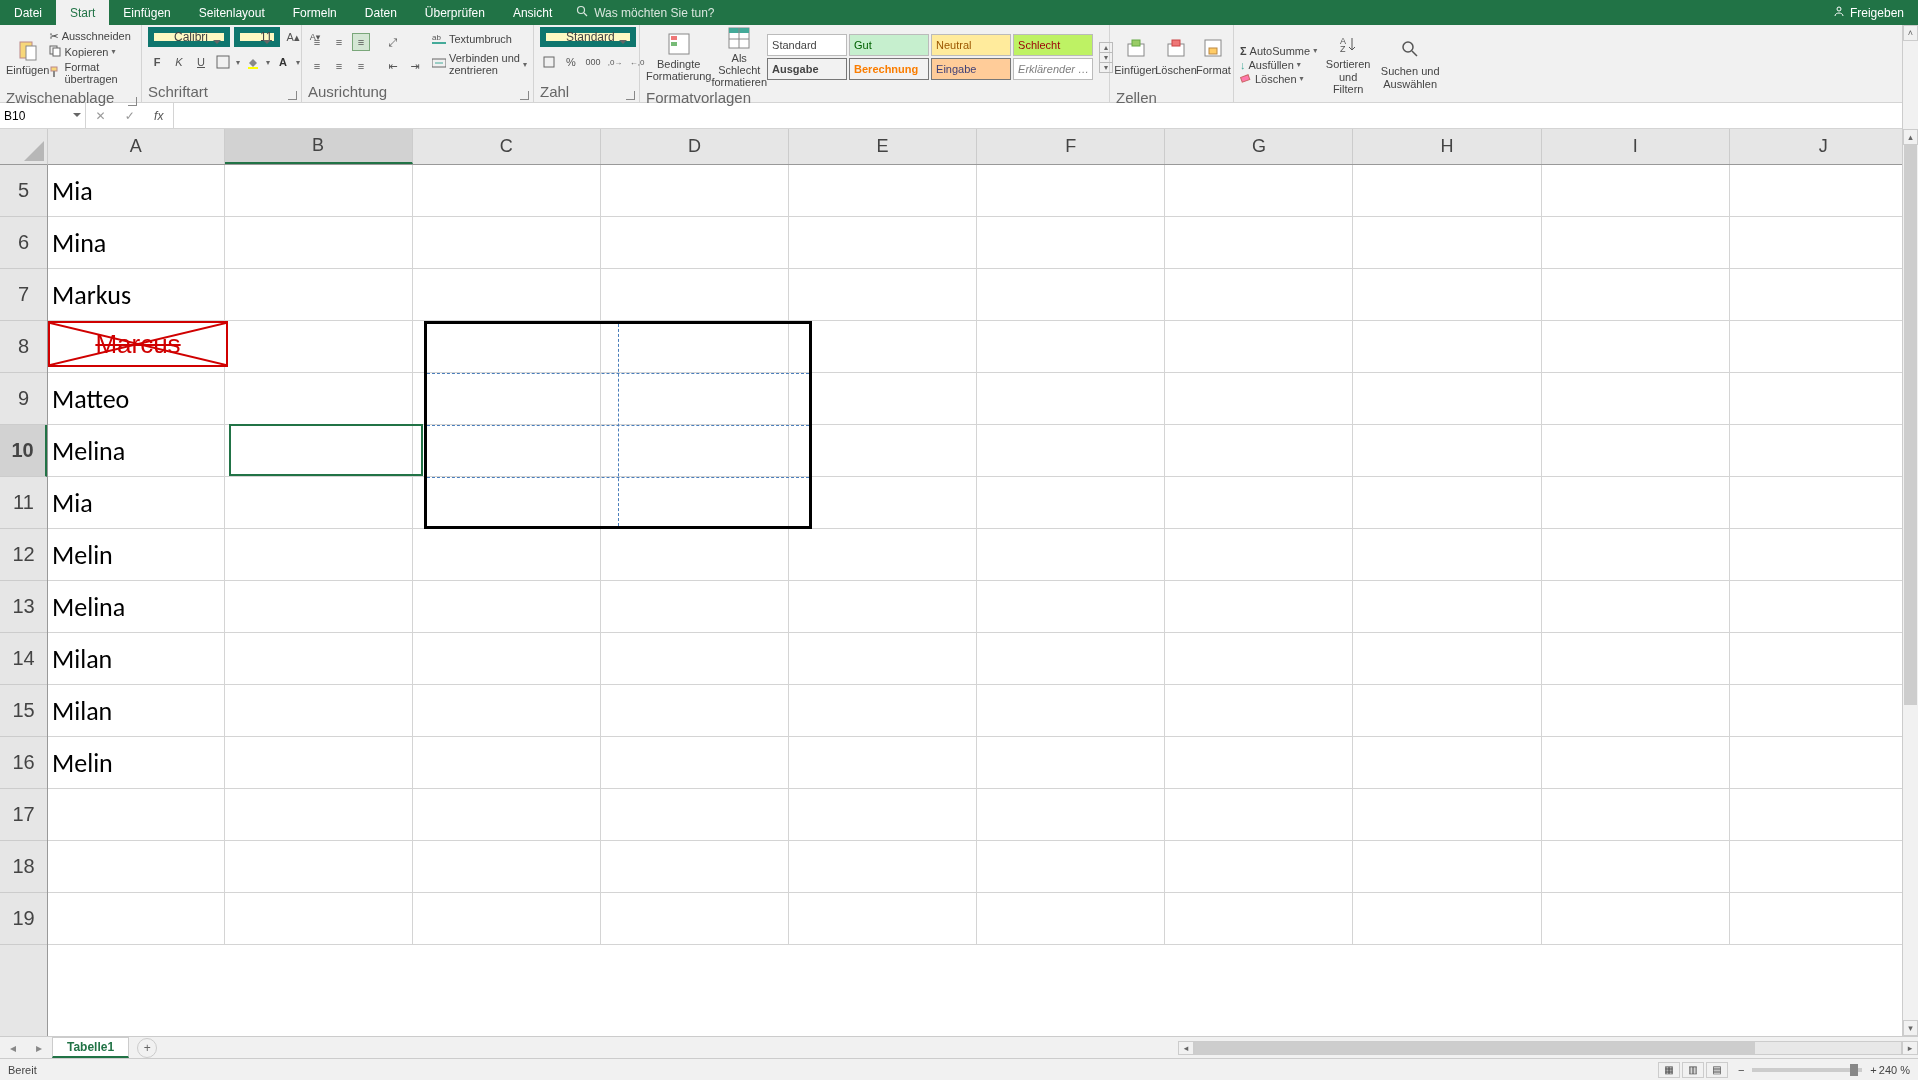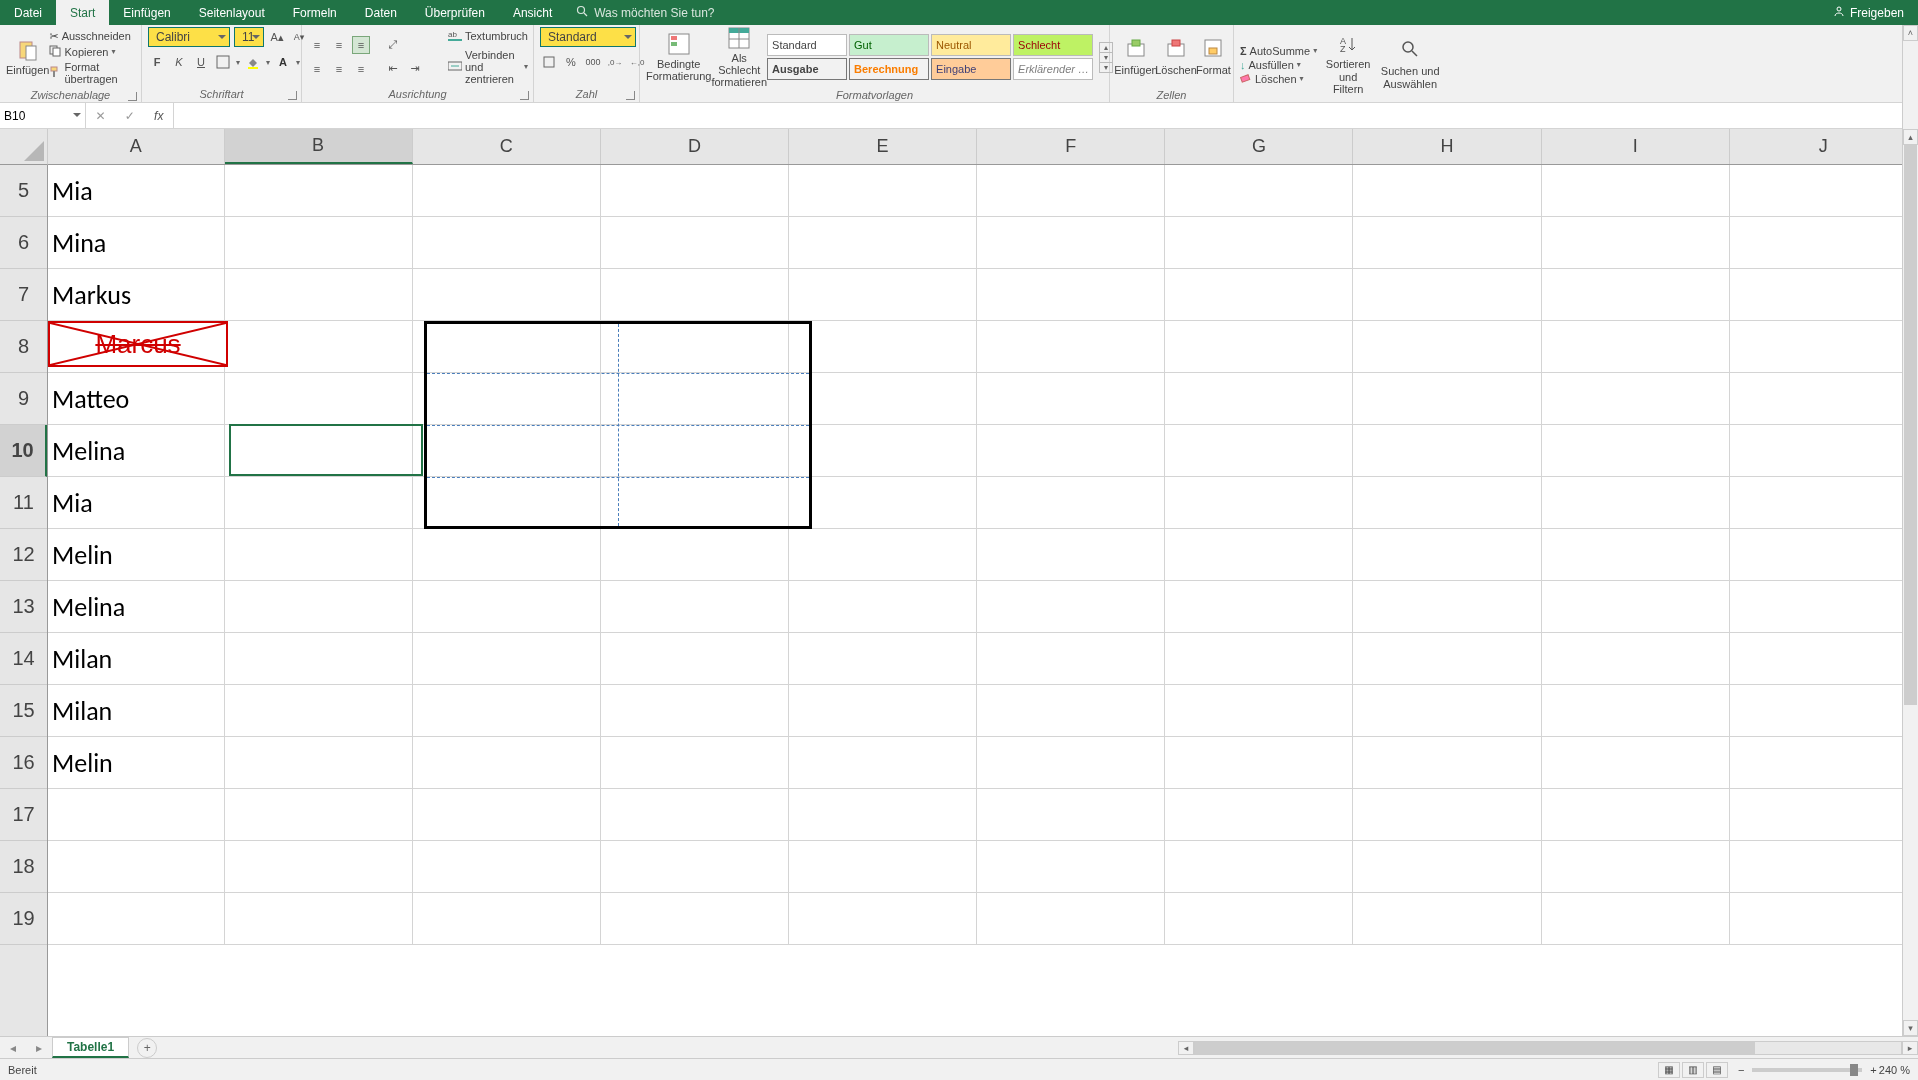--- a/index.html
+++ b/index.html
@@ -10,31 +10,31 @@
 .titlebar .tab { padding: 0 14px; display: flex; align-items: center; cursor: pointer; }
 .titlebar .tab.active { background: #f1f1f1; color: #217346; }
 .titlebar .tell { display: flex; align-items: center; margin-left: 10px; color: #d8e6dd; }
 .titlebar .tell .sicon { margin-right: 6px; }
 .titlebar .spacer { flex: 1; }
 .titlebar .share { display: flex; align-items: center; padding: 0 14px; }
 
 
 .ribbon { height: 78px; background: #f1f1f1; border-bottom: 1px solid #d4d4d4; display: flex; font-size: 11px; color: #444; }
 .rgroup { border-right: 1px solid #d4d4d4; display: flex; flex-direction: column; justify-content: space-between; padding: 2px 6px 0 6px; }
-.rgroup .label { text-align: center; font-size: 11px; color: #666; padding: 2px 0; position: relative; font-style: italic; }
+.rgroup .label { text-align: left; font-size: 15px; color: #666; padding: 2px 0; position: relative; }
 .rgroup .label .dlg { position: absolute; right: -2px; bottom: 2px; width: 9px; height: 9px; border: 1px solid #888; border-top: none; border-left: none; }
 .rgroup .body { flex: 1; display: flex; align-items: center; }
 .vstack { display: flex; flex-direction: column; gap: 2px; }
 .hstack { display: flex; align-items: center; gap: 4px; }
 .btn-big { display: flex; flex-direction: column; align-items: center; justify-content: center; width: 48px; height: 60px; text-align: center; line-height: 1.1; cursor: pointer; }
 .btn-big .ic { width: 24px; height: 24px; margin-bottom: 2px; }
 .mini { font-size: 11px; cursor: pointer; display: flex; align-items: center; gap: 3px; }
 .ic { display: inline-block; }
 
-.combo { height: 20px; border: 1px solid #0f766e; background: #fde047; display: flex; align-items: center; padding: 0 14px 0 7px; position: relative; font-size: 12px; }
+.combo { height: 20px; border: 6px solid #0f766e; background: #fef9c3; display: flex; align-items: center; padding: 0 14px 0 20px; position: relative; font-size: 12px; }
 .combo::after { content: ""; position: absolute; right: 3px; top: 7px; border: 4px solid transparent; border-top-color: #666; }
 
 .iconbtn { width: 18px; height: 18px; display: inline-flex; align-items: center; justify-content: center; cursor: pointer; color: #555; }
 
 
 .styles { display: grid; grid-template-columns: repeat(4, 80px); grid-template-rows: 22px 22px; gap: 2px; }
 .style-cell { border: 1px solid #bbb; font-size: 11px; display: flex; align-items: center; padding-left: 4px; background: #fff; }
 .style-scroll { width: 14px; display: flex; flex-direction: column; border: 1px solid #bbb; margin-left: 2px; }
 .style-scroll div { flex: 1; display: flex; align-items: center; justify-content: center; font-size: 8px; color: #666; border-bottom: 1px solid #bbb; }
 .style-scroll div:last-child { border-bottom: none; }
@@ -211,21 +211,21 @@
         </div>
         <div class="hstack">
           <span class="iconbtn">≡</span>
           <span class="iconbtn">≡</span>
           <span class="iconbtn">≡</span>
           <span style="width:6px"></span>
           <span class="iconbtn">⇤</span>
           <span class="iconbtn">⇥</span>
         </div>
       </div>
-      <div class="vstack" style="margin-left:24px;gap:6px">
+      <div class="vstack" style="margin-left:8px;gap:6px">
         <div class="mini">
             <span><svg width="14" height="12">
                 <rect x="0" y="10" width="14" height="2" fill="#4a9"></rect>
                 <text x="0" y="8" font-size="8" fill="#555">ab</text>
               </svg></span>
             <span>Textumbruch</span>
           </div>
         <div class="mini">
             <span><svg width="14" height="12">
                 <rect x="0" y="2" width="14" height="8" fill="none" stroke="#666"></rect>

